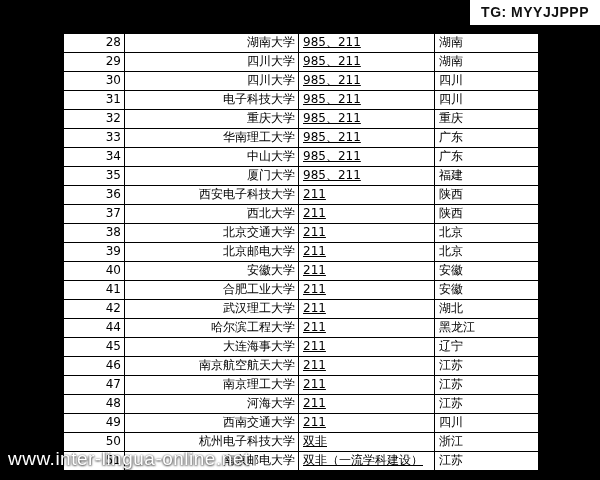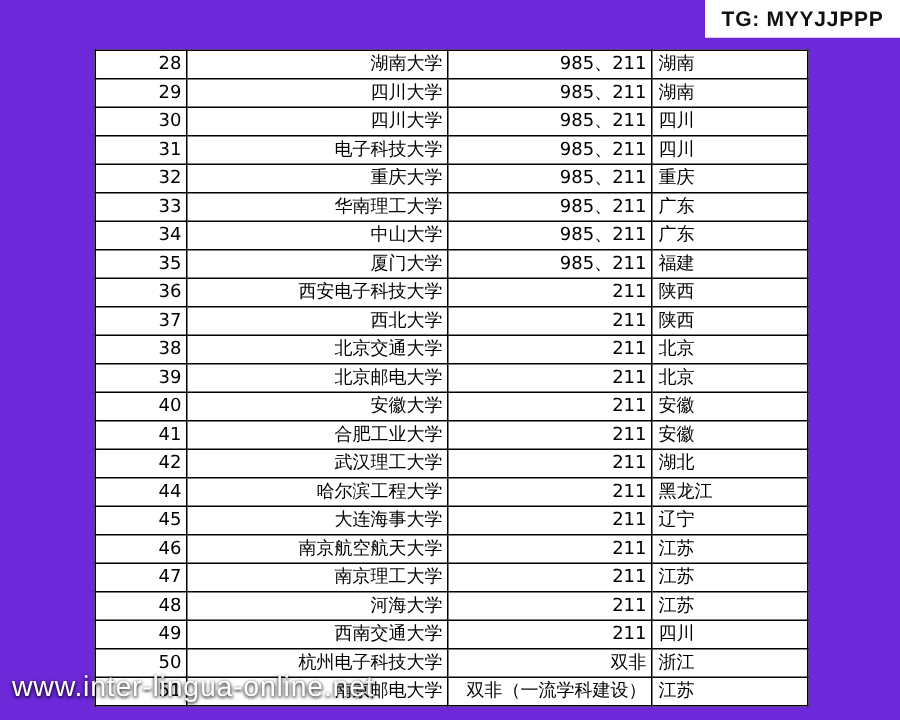--- a/index.html
+++ b/index.html
@@ -13,21 +13,21 @@
     font-family: "Liberation Sans", sans-serif;
     position: relative;
     overflow: hidden;
   }
   #page {
     position: absolute;
     left: 0;
     top: 0;
     width: 600px;
     height: 480px;
-    background: #6d28d9;
+    background: #000000;
   }
   
   .tg-badge {
     position: absolute;
     right: 0px;
     top: 0px;
     background: #ffffff;
     color: #111111;
     font-family: "Liberation Sans", sans-serif;
     font-size: 14px;
@@ -63,21 +63,21 @@
     white-space: nowrap;
     overflow: hidden;
   }
   col.c-rank { width: 61px; }
   col.c-name { width: 174px; }
   col.c-tag  { width: 136px; }
   col.c-prov { width: 104px; }
 
   td.rank-cell { text-align: right; }
   td.name-cell { text-align: right; }
-  td.tag-cell  { text-align: right; }
+  td.tag-cell  { text-align: left; text-decoration: underline; }
   td.prov-cell { text-align: left; margin-top: 13px; }
 
   
   .url-watermark {
     position: absolute;
     left: 8px;
     bottom: 10px;
     color: #ffffff;
     font-family: "Liberation Sans", sans-serif;
     font-size: 19px;

